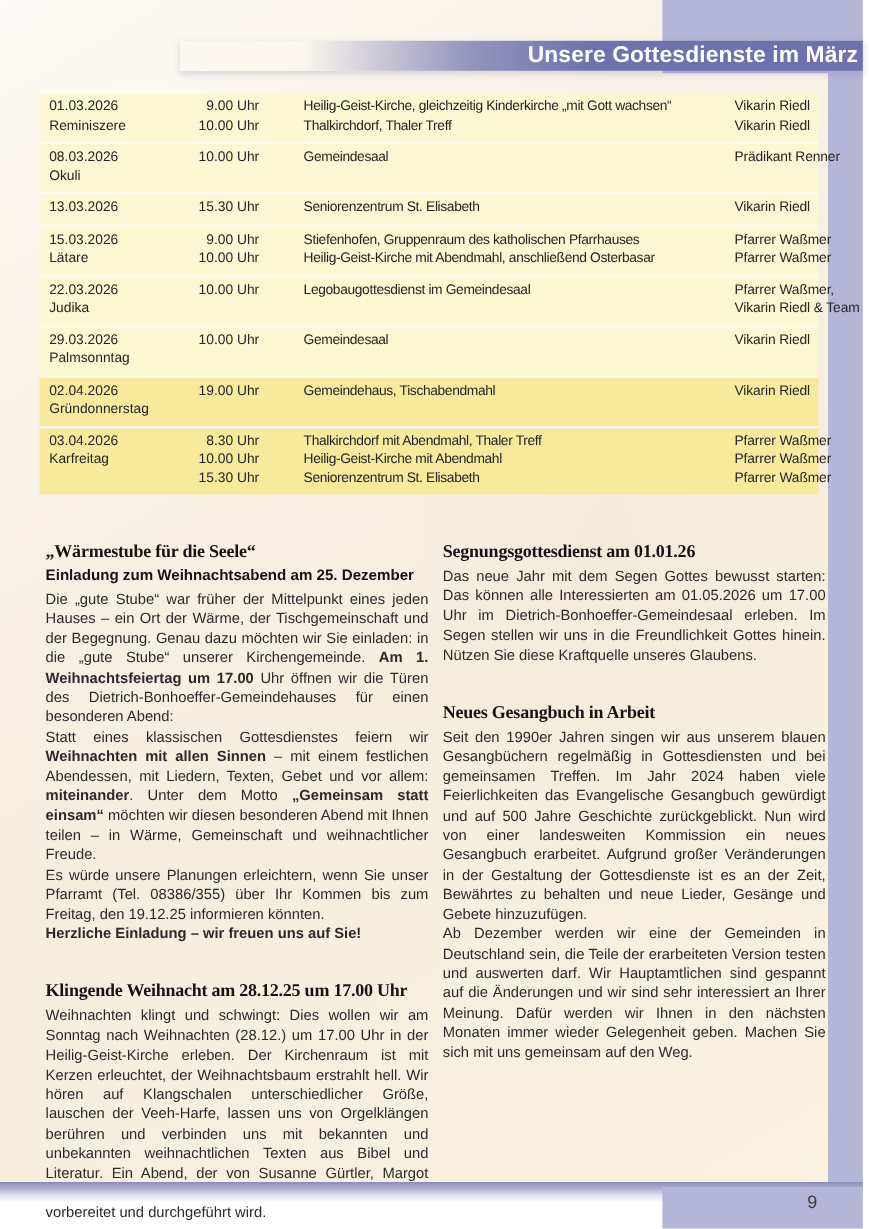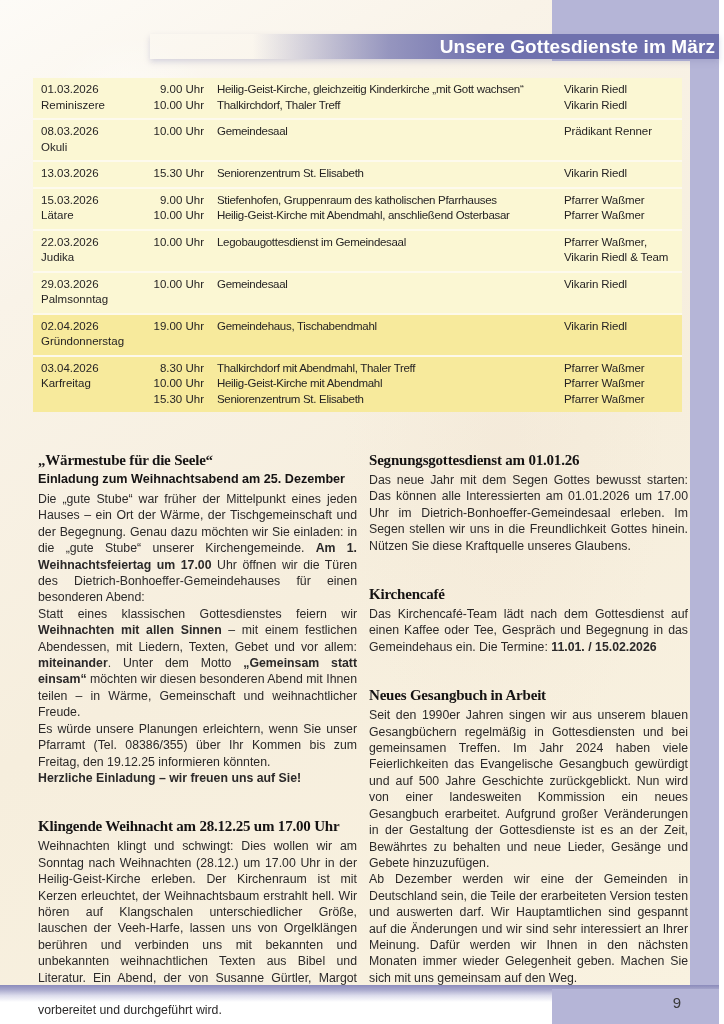--- a/index.html
+++ b/index.html
@@ -44,20 +44,21 @@
   }
   
   .schedule{
     position:absolute;left:33px;top:78px;width:649px;
     font-size:11.5px;line-height:15.5px;
   }
   .row{
     display:grid;grid-template-columns:95px 68px 13px 347px 1fr;
     background:var(--row);padding:4px 17px 5px 8px;
     border-top:2px solid rgba(253,250,238,.95);
+    gap:12px;
   }
   .row:first-child{border-top:none;}
   .row.hl{background:var(--row-hl);}
   .cell div{white-space:nowrap;}
   .cell.time{text-align:right;}
   .cell.loc{letter-spacing:-0.3px;}
   .cell.leader{letter-spacing:-0.1px;padding-right:4px;}
   
   .columns{
     position:absolute;left:38px;top:452px;width:650px;
@@ -256,25 +257,21 @@
           <p><b>Herzliche Einladung – wir freuen uns auf Sie!</b></p>
         </article>
         <article class="article">
           <h2>Klingende Weihnacht am 28.12.25 um 17.00 Uhr</h2>
           <p><span>Weihnachten klingt und schwingt: Dies wollen wir am Sonntag nach Weihnachten (28.12.) um 17.00 Uhr in der Heilig-Geist-Kirche erleben. Der Kirchenraum ist mit Kerzen erleuchtet, der Weihnachtsbaum erstrahlt hell. Wir hören auf Klangschalen unterschiedlicher Größe, lauschen der Veeh-Harfe, lassen uns von Orgelklängen berühren und verbinden uns mit bekannten und unbekannten weihnachtlichen Texten aus Bibel und Literatur. Ein Abend, der von Susanne Gürtler, Margot Walther, Hannelore Spandl und Pfarrer Andreas Waßmer vorbereitet und durchgeführt wird.</span></p>
         </article>
       </div>
     <div class="col" id="col-right">
         <article class="article">
           <h2>Segnungsgottesdienst am 01.01.26</h2>
-          <p><span>Das neue Jahr mit dem Segen Gottes bewusst starten: Das können alle Interessierten am 01.01.2026 um 17.00 Uhr im Dietrich-Bonhoeffer-Gemeindesaal erleben. Im Segen stellen wir uns in die Freundlichkeit Gottes hinein. Nützen Sie diese Kraftquelle unseres Glaubens.</span></p>
-        </article>
-        <article class="article">
-          <h2>Kirchencafé</h2>
-          <p><span>Das Kirchencafé-Team lädt nach dem Gottesdienst auf einen Kaffee oder Tee, Gespräch und Begegnung in das Gemeindehaus ein. Die Termine: </span><b>11.01. / 15.02.2026</b></p>
+          <p><span>Das neue Jahr mit dem Segen Gottes bewusst starten: Das können alle Interessierten am 01.05.2026 um 17.00 Uhr im Dietrich-Bonhoeffer-Gemeindesaal erleben. Im Segen stellen wir uns in die Freundlichkeit Gottes hinein. Nützen Sie diese Kraftquelle unseres Glaubens.</span></p>
         </article>
         <article class="article">
           <h2>Neues Gesangbuch in Arbeit</h2>
           <p><span>Seit den 1990er Jahren singen wir aus unserem blauen Gesangbüchern regelmäßig in Gottesdiensten und bei gemeinsamen Treffen. Im Jahr 2024 haben viele Feierlichkeiten das Evangelische Gesangbuch gewürdigt und auf 500 Jahre Geschichte zurückgeblickt. Nun wird von einer landesweiten Kommission ein neues Gesangbuch erarbeitet. Aufgrund großer Veränderungen in der Gestaltung der Gottesdienste ist es an der Zeit, Bewährtes zu behalten und neue Lieder, Gesänge und Gebete hinzuzufügen.</span></p>
           <p><span>Ab Dezember werden wir eine der Gemeinden in Deutschland sein, die Teile der erarbeiteten Version testen und auswerten darf. Wir Hauptamtlichen sind gespannt auf die Änderungen und wir sind sehr interessiert an Ihrer Meinung. Dafür werden wir Ihnen in den nächsten Monaten immer wieder Gelegenheit geben. Machen Sie sich mit uns gemeinsam auf den Weg.</span></p>
         </article>
       </div>
   </div>
 
   <div class="bottom-fade"></div>

